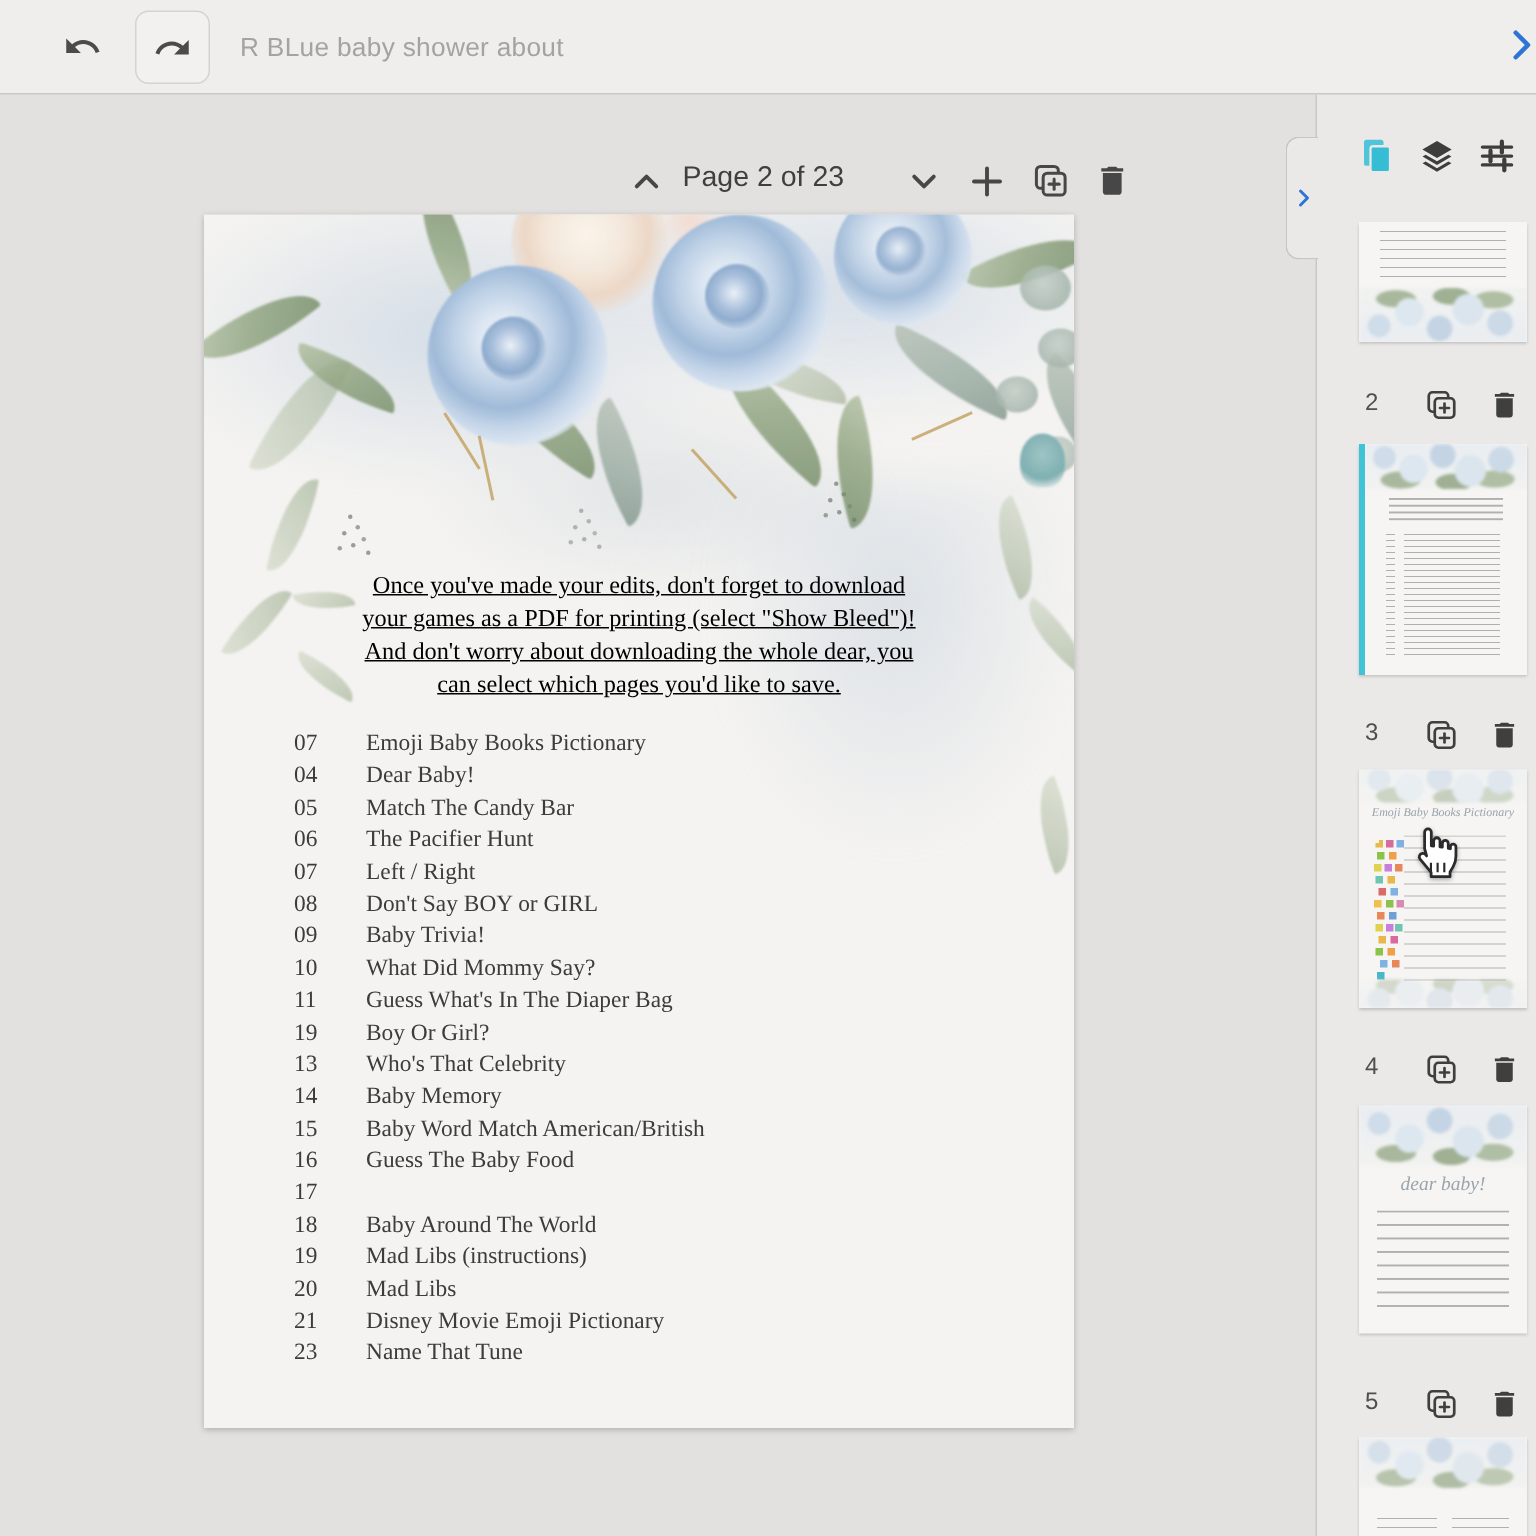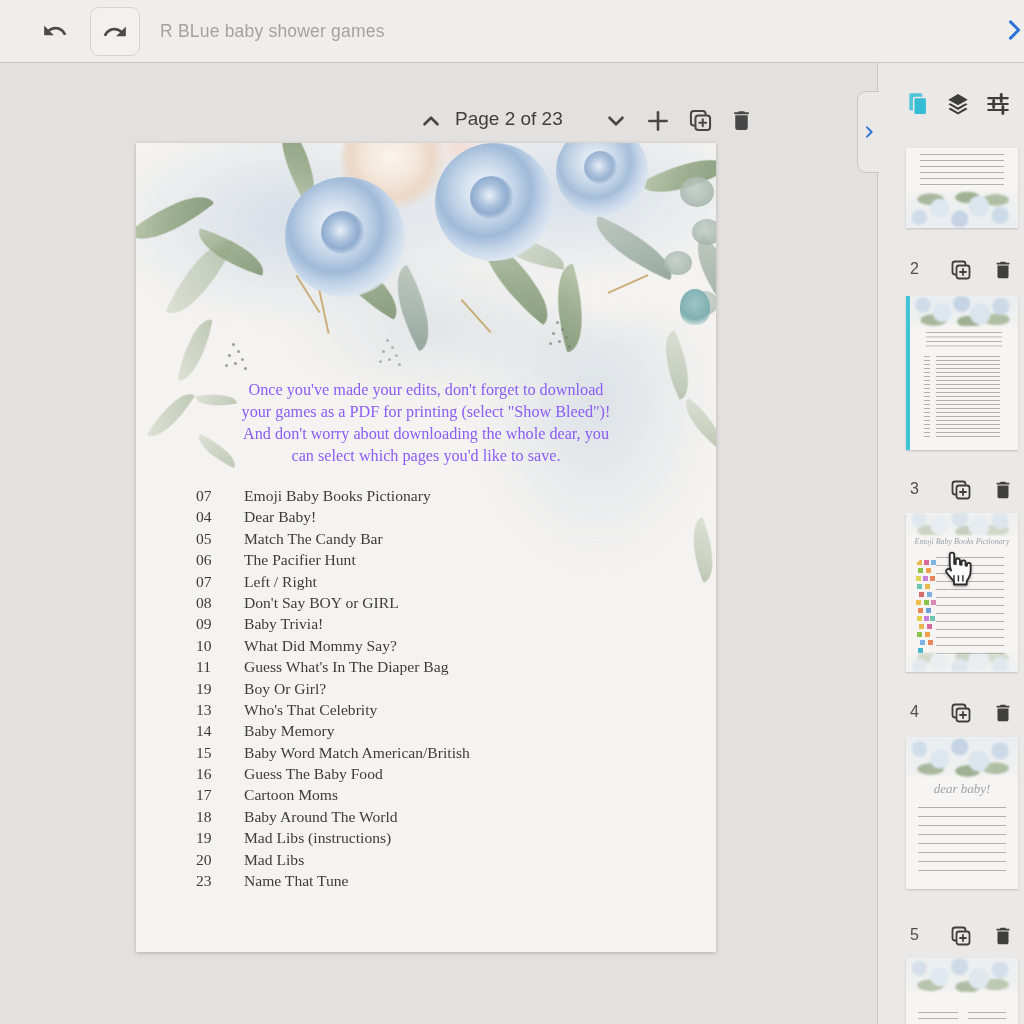--- a/index.html
+++ b/index.html
@@ -109,21 +109,21 @@
   .t4 { left:470px; top:140px; transform:rotate(-24deg); }
   .dots { width:3px; height:3px; border-radius:50%; background:#6f7d6b;
     box-shadow:5px 7px 0 #76846f, -4px 11px 0 #6f7d6b, 9px 15px 0 #7b8a74, 2px 19px 0 #6f7d6b,
                -7px 21px 0 #76846f, 12px 24px 0 #6f7d6b; opacity:.7; }
   .d1 { left:96px; top:200px; }
   .d2 { left:420px; top:178px; }
   .d3 { left:250px; top:196px; opacity:.5; }
 
   .intro { position:absolute; left:30px; top:236px; width:520px; text-align:center;
            font-family:"Liberation Serif", serif; font-size:16.2px; line-height:22px;
-           color:#8b5cf6; }
+           color:#000000;text-decoration:underline; }
   .games { position:absolute; left:60px; top:342px; width:480px;
            font-family:"Liberation Serif", serif; font-size:15.6px; color:#3c3c3a; }
   .game-row { display:flex; height:21.4px; line-height:21.4px; }
   .game-num { width:48px; flex:none; }
   .game-title { flex:1; }
 
   
   .side-panel { position:absolute; left:877px; top:63px; width:147px; height:961px;
                 background:#eae9e7; border-left:1px solid #c7c6c4; z-index:20; }
   .collapse-tab { position:absolute; left:-21px; top:28px; width:22px; height:82px;
@@ -196,21 +196,21 @@
           </svg>
       </span>
     </button>
     <button class="icon-btn redo-btn" title="Redo">
       <span>
         <svg width="26" height="26" viewBox="0 0 24 24" fill="#4b4b4b">
             <path d="M18.4 10.6C16.55 8.99 14.15 8 11.5 8c-4.65 0-8.58 3.03-9.96 7.22L3.9 16c1.05-3.19 4.05-5.5 7.6-5.5 1.95 0 3.73.72 5.12 1.88L13 16h9V7l-3.6 3.6z"></path>
           </svg>
       </span>
     </button>
-    <div class="doc-title">R BLue baby shower games</div>
+    <div class="doc-title">R BLue baby shower about</div>
     <span class="topbar-chevron">
       <svg width="28" height="28" viewBox="0 0 24 24" fill="none" stroke="#2e74d6" stroke-width="2.6" stroke-linecap="round" stroke-linejoin="round">
           <polyline points="9,5 16,12 9,19"></polyline>
         </svg>
     </span>
   </header>
 
   <main class="workspace">
 
     <div class="page-nav">
@@ -377,38 +377,41 @@
             <span class="game-title">Baby Word Match American/British</span>
           </div>
 
           <div class="game-row">
             <span class="game-num">16</span>
             <span class="game-title">Guess The Baby Food</span>
           </div>
 
           <div class="game-row">
             <span class="game-num">17</span>
-            <span class="game-title">Cartoon Moms</span>
           </div>
 
           <div class="game-row">
             <span class="game-num">18</span>
             <span class="game-title">Baby Around The World</span>
           </div>
 
           <div class="game-row">
             <span class="game-num">19</span>
             <span class="game-title">Mad Libs (instructions)</span>
           </div>
 
           <div class="game-row">
             <span class="game-num">20</span>
             <span class="game-title">Mad Libs</span>
           </div>
 
+          <div class="game-row">
+            <span class="game-num">21</span>
+            <span class="game-title">Disney Movie Emoji Pictionary</span>
+          </div>
 
 
           <div class="game-row">
             <span class="game-num">23</span>
             <span class="game-title">Name That Tune</span>
           </div>
         </div>
     </div>
   </main>
 

